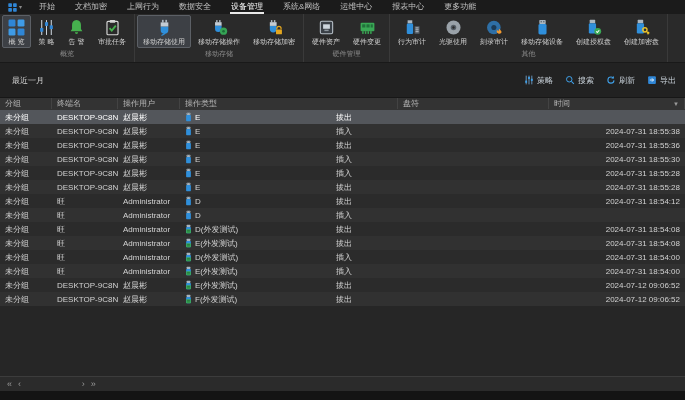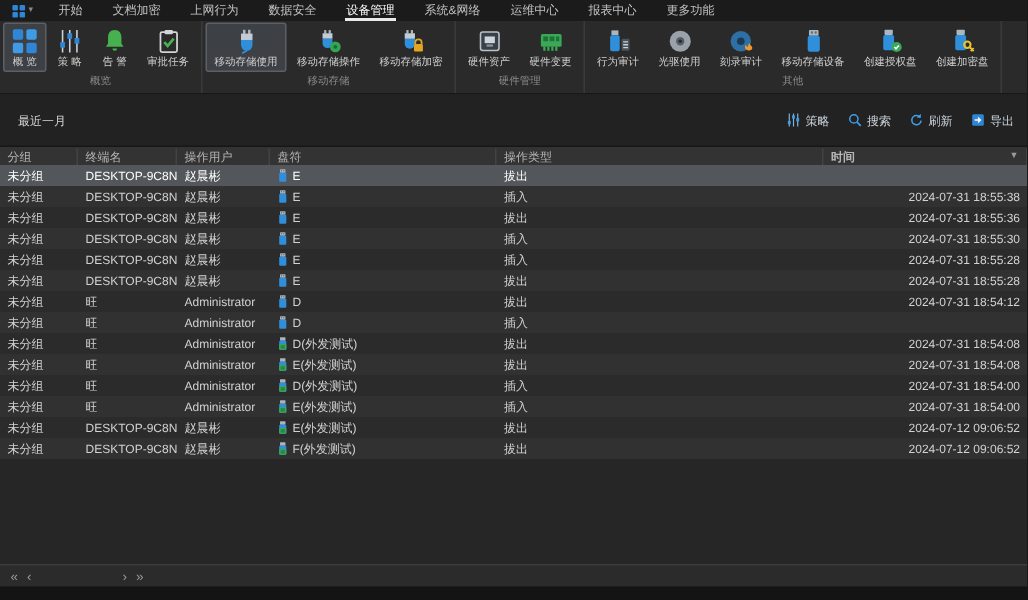--- a/index.html
+++ b/index.html
@@ -27,36 +27,36 @@
 
   
   .filter-bar{height:34px;background:#222222;display:flex;align-items:center;padding:0 9px;border-bottom:1px solid #171717;flex:none;}
   .date-chip{display:flex;align-items:center;gap:3px;color:#d8d8d8;font-size:8px;cursor:default;}
   .filter-actions{margin-left:auto;display:flex;align-items:center;gap:12px;}
   .filter-action{display:flex;align-items:center;gap:3px;font-size:8px;color:#c9d2da;cursor:default;white-space:nowrap;}
   .filter-action .icon svg{width:10px;height:10px;display:block;}
 
   
   .table{flex:1;display:flex;flex-direction:column;background:#262626;overflow:hidden;}
-  .thead{display:flex;height:12px;background:#333333;color:#b5b5b5;font-size:8px;align-items:center;flex:none;}
+  .thead{display:flex;height:12px;background:#333333;color:#b5b5b5;font-size:8px;align-items:flex-start;flex:none;}
   .th{padding:0 5px;border-right:1px solid #434343;display:flex;align-items:center;box-sizing:border-box;white-space:nowrap;cursor:default;}
   .sort-arrow{font-size:6px;color:#9a9a9a;margin-left:auto;}
   .tr{display:flex;height:14px;font-size:8px;color:#d2d2d2;align-items:stretch;flex:none;cursor:default;}
   .tr.odd{background:#2b2b2b;}
   .tr.even{background:#313131;}
   .tr.selected{background:#53565b;color:#ffffff;}
   .td{padding:0 5px;display:flex;align-items:center;gap:3px;box-sizing:border-box;overflow:hidden;white-space:nowrap;}
   .td .icon svg{width:7px;height:10px;display:block;}
   .col-group{width:52px;flex:none;}
   .col-terminal{width:66px;flex:none;}
   .col-operator{width:62px;flex:none;}
   .col-drive{width:151px;flex:none;}
   .col-optype{width:218px;flex:none;}
   .col-time{flex:1;justify-content:flex-end;text-align:right;}
-  .thead .col-time{justify-content:flex-start;font-weight:bold;}
+  .thead .col-time{justify-content:flex-start;}
   .tbody-filler{flex:1;background:#262626;}
 
   
   .status-bar{height:14px;background:#2b2b2b;border-top:1px solid #3c3c3c;display:flex;align-items:center;padding:0 6px;color:#b0b0b0;font-size:8px;gap:5px;flex:none;}
   .pager-btn{color:#9a9a9a;font-size:9px;line-height:1;cursor:default;padding:0 1px;}
   .pager-text{color:#c5c5c5;padding:0 3px;margin-top:24px;}
   .bottom-strip{height:9px;background:#141414;flex:none;}
 </style>
 </head>
 <body>
@@ -348,25 +348,25 @@
     <div class="thead">
         <div class="th col-group">
           <span>分组</span>
         </div>
         <div class="th col-terminal">
           <span>终端名</span>
         </div>
         <div class="th col-operator">
           <span>操作用户</span>
         </div>
+        <div class="th col-optype">
+          <span>操作类型</span>
+        </div>
         <div class="th col-drive">
           <span>盘符</span>
-        </div>
-        <div class="th col-optype">
-          <span>操作类型</span>
         </div>
         <div class="th col-time">
           <span>时间</span>
           <span class="sort-arrow">▼</span>
         </div>
       </div>
     <div>
         <div class="tr odd selected">
           <div class="td col-group">未分组</div>
           <div class="td col-terminal">DESKTOP-9C8NA80</div>

